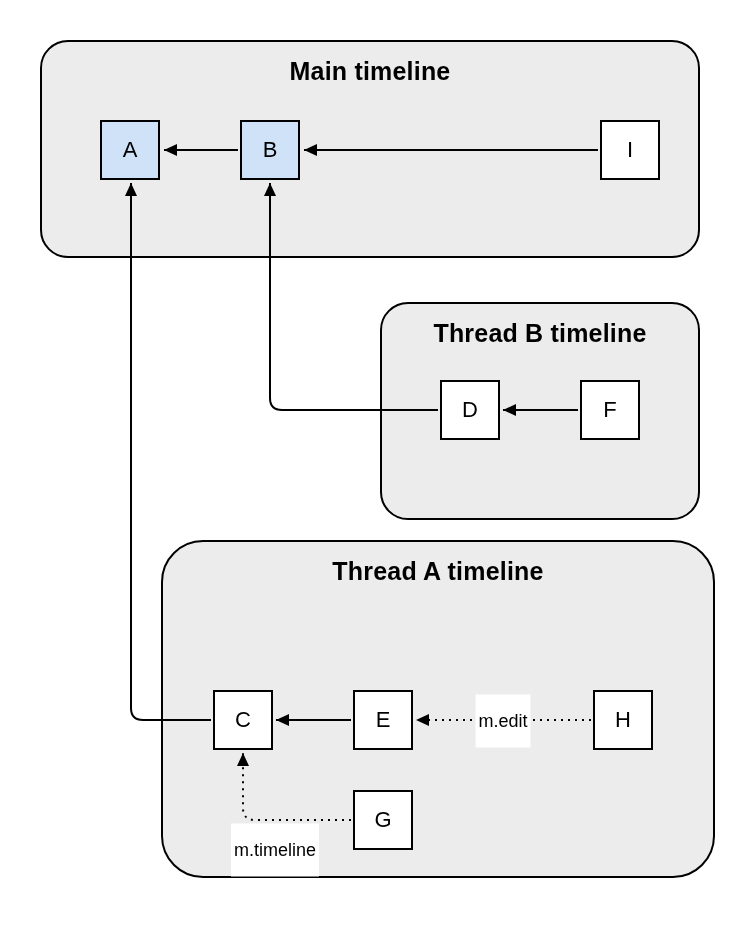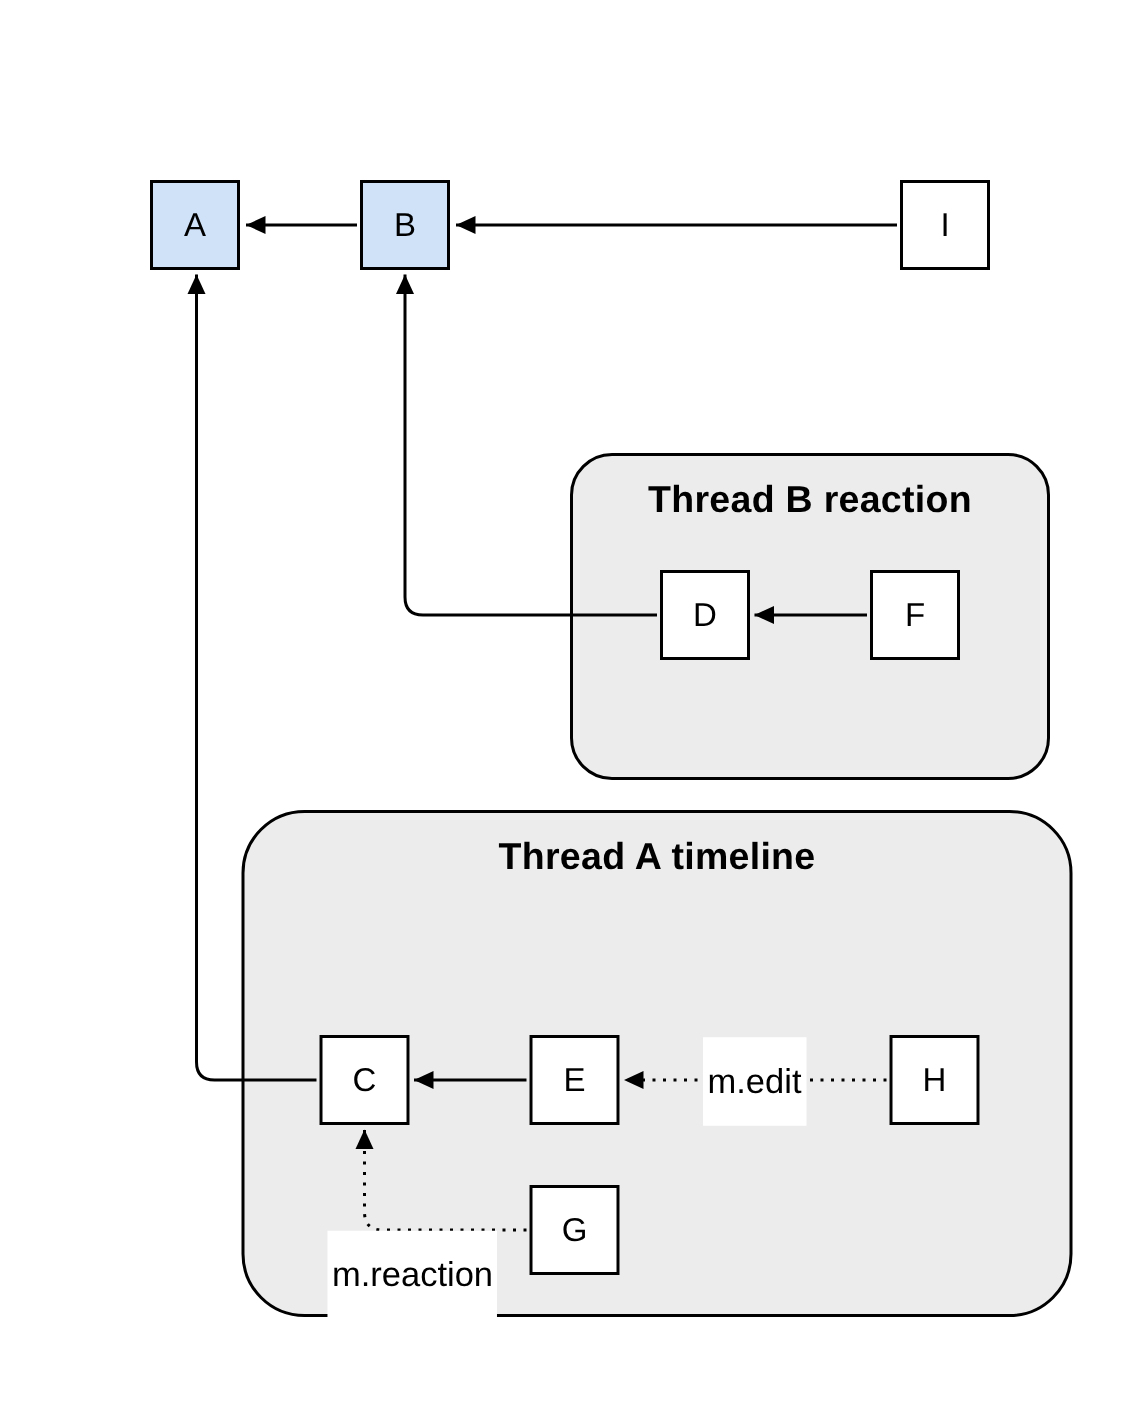--- a/index.html
+++ b/index.html
@@ -63,34 +63,37 @@
     justify-content: center;
     font-size: 22px;
     color: #000;
   }
   .node.highlight { background: var(--highlight-fill); }
 
   .edge-label {
     position: absolute;
     transform: translate(-50%, -50%);
     background: var(--label-bg);
-    font-size: 23px;
+    font-size: 18px;
     color: #000;
     padding: 16px 3px;
     white-space: nowrap;
   }
 </style>
 </head>
 <body>
 
 <div class="canvas">
 
+  <div class="container-box" style="left:40px; top:40px; width:660px; height:218px; border-radius:28px;">
+    <div class="container-title">Main timeline</div>
+  </div>
 
   <div class="container-box" style="left:380px; top:302px; width:320px; height:218px; border-radius:28px;">
-    <div class="container-title">Thread B reaction</div>
+    <div class="container-title">Thread B timeline</div>
   </div>
 
   <div class="container-box" style="left:161px; top:540px; width:554px; height:338px; border-radius:42px;">
     <div class="container-title">Thread A timeline</div>
   </div>
 
   <svg class="edges-layer" viewBox="0 0 756 942" xmlns="http://www.w3.org/2000/svg">
     <defs>
       <marker id="arrow" viewBox="0 0 15 15" refX="14" refY="7.5" markerWidth="15" markerHeight="15" markerUnits="userSpaceOnUse" orient="auto">
         <path d="M1,1.5 L14,7.5 L1,13.5 Z" fill="#000000"></path>
@@ -129,15 +132,15 @@
     <span>E</span>
   </div>
   <div class="node" style="left:593px; top:690px;">
     <span>H</span>
   </div>
   <div class="node" style="left:353px; top:790px;">
     <span>G</span>
   </div>
 
   <span class="edge-label" style="left:503px; top:721px;">m.edit</span>
-  <span class="edge-label" style="left:275px; top:850px;">m.reaction</span>
+  <span class="edge-label" style="left:275px; top:850px;">m.timeline</span>
 
 </div>
 
 </body></html>

